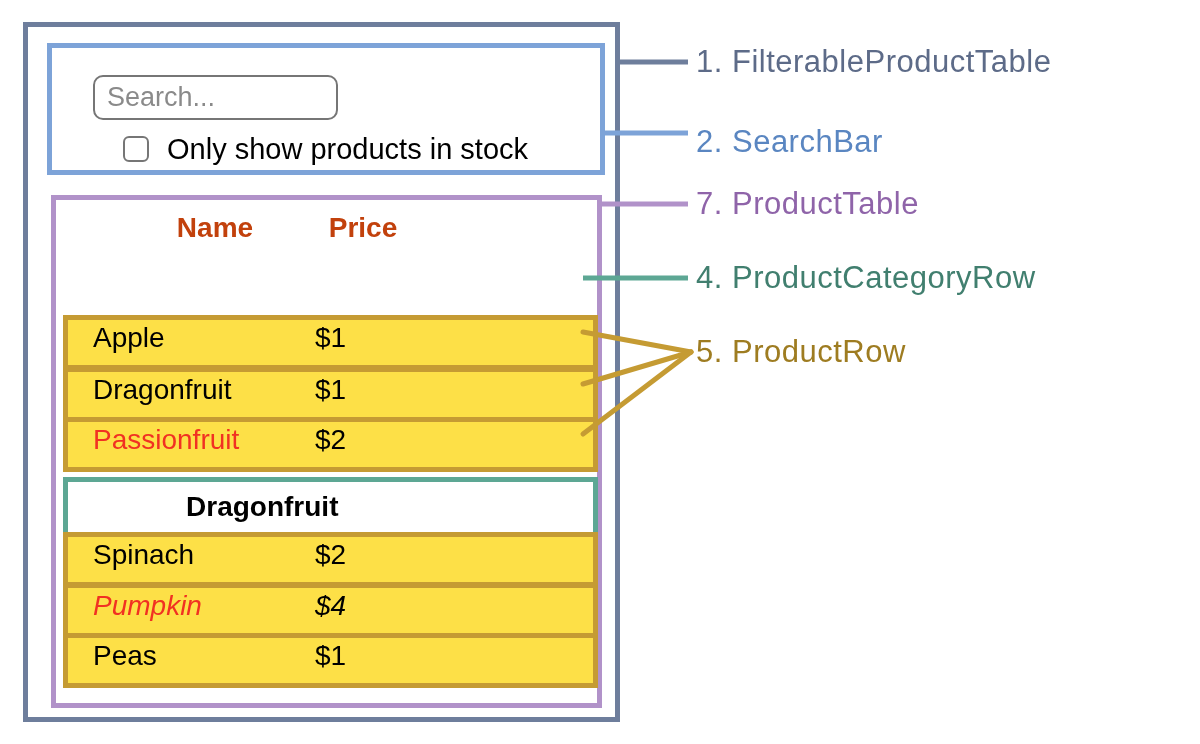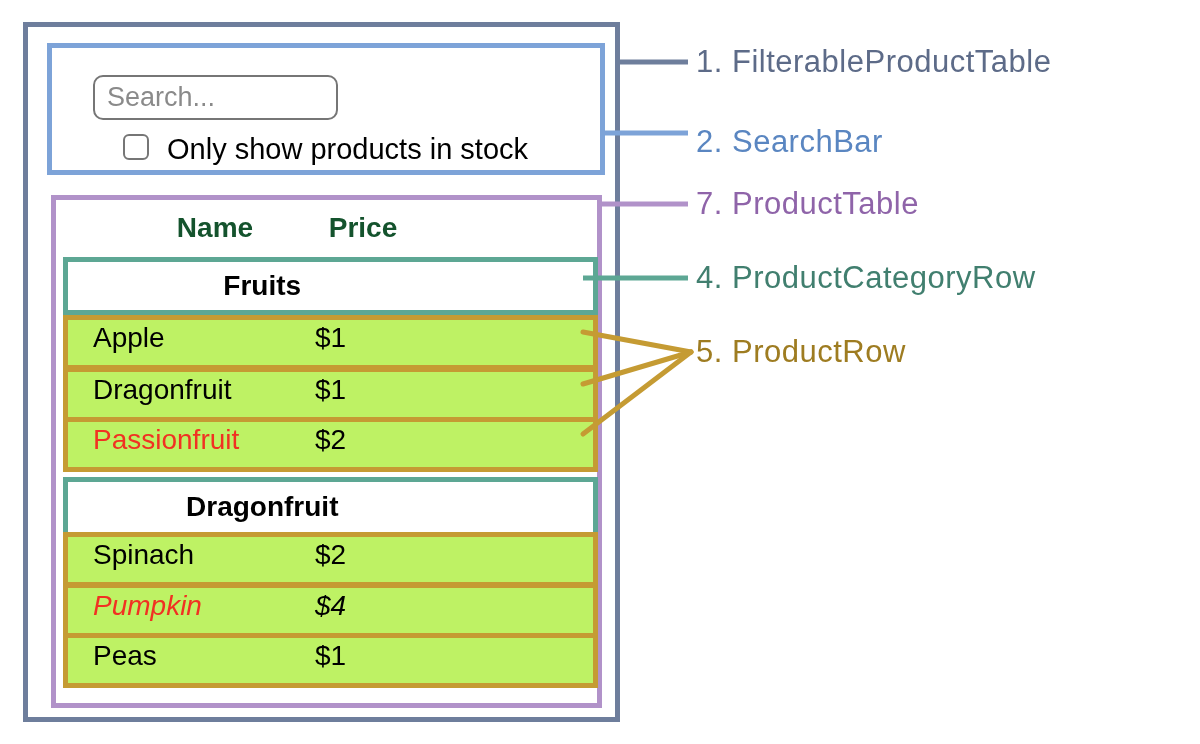--- a/index.html
+++ b/index.html
@@ -11,38 +11,38 @@
 
   
   .outer-box{left:23px;top:22px;width:597px;height:700px;border:5px solid var(--gray-border);background:#fff;}
   .searchbar-box{left:42px;top:38px;width:558px;height:132px;border:5px solid var(--blue-border);background:#fff;}
   .search-input{
     left:41px;top:27px;width:245px;height:45px;position:absolute;box-sizing:border-box;
     border:2px solid var(--input-border);border-radius:10px;padding:0 12px;
     font-family:"Liberation Sans", sans-serif;font-size:27px;color:#222;outline:none;background:#fff;
   }
   .search-input::placeholder{color:var(--placeholder-text);opacity:1;}
-  .checkbox-row{left:50px;top:86px;position:absolute;display:flex;padding-left:21px;}
+  .checkbox-row{left:50px;top:86px;position:absolute;display:flex;align-items:center;padding-left:21px;}
   .checkbox{
     width:26px;height:26px;box-sizing:border-box;border:2px solid var(--input-border);
     border-radius:6px;background:#fff;flex:0 0 auto;cursor:pointer;
   }
   .checkbox-label{margin-left:18px;font-size:29px;color:#000;white-space:nowrap;line-height:30px;}
 
   .table-box{left:46px;top:190px;width:551px;height:513px;border:5px solid var(--purple-border);background:#fff;}
   .table-header{position:absolute;left:0;top:8px;width:100%;height:40px;}
-  .th{position:absolute;transform:translateX(-50%);font-weight:bold;font-size:28px;color:#14532d;white-space:nowrap;line-height:40px;}
+  .th{position:absolute;transform:translateX(-50%);font-weight:bold;font-size:28px;color:#c2410c;white-space:nowrap;line-height:40px;}
   .th-name{left:159px;}
   .th-price{left:307px;}
 
   .category-row{position:absolute;left:7px;width:525px;border:5px solid var(--teal-border);background:#fff;}
   .category-label{position:absolute;left:37%;transform:translateX(-50%);top:50%;margin-top:-15px;
     font-weight:bold;font-size:28px;color:#000;white-space:nowrap;line-height:30px;}
 
-  .product-row{position:absolute;left:7px;width:525px;height:45px;border:5px solid var(--gold-border);background:#bef264;}
+  .product-row{position:absolute;left:7px;width:525px;height:45px;border:5px solid var(--gold-border);background:#fde047;}
   .cell-name{position:absolute;left:25px;top:0;font-size:28px;color:#000;line-height:35px;white-space:nowrap;}
   .cell-price{position:absolute;left:247px;top:0;font-size:28px;color:#000;line-height:35px;white-space:nowrap;}
   .red{color:var(--red-text);}
 
   
   .annotation{position:absolute;left:696px;transform:translateY(-50%);
     font-size:31px;letter-spacing:0.5px;white-space:nowrap;line-height:36px;}
   .ann-gray{color:var(--gray-text);}
   .ann-blue{color:var(--blue-text);}
   .ann-purple{color:var(--purple-text);}
@@ -63,23 +63,20 @@
       <span class="checkbox-label">Only show products in stock</span>
     </div>
   </div>
 
   <div class="abs table-box" style="left:23px;top:168px;">
     <div class="table-header">
       <span class="th th-name">Name</span>
       <span class="th th-price">Price</span>
     </div>
 
-    <div class="category-row" style="top:57px;height:48px;">
-      <span class="category-label">Fruits</span>
-    </div>
 
     <div class="product-row" style="top:115px;">
       <span class="cell-name">Apple</span>
       <span class="cell-price">$1</span>
     </div>
     <div class="product-row" style="top:167px;">
       <span class="cell-name">Dragonfruit</span>
       <span class="cell-price">$1</span>
     </div>
     <div class="product-row" style="top:217px;">

